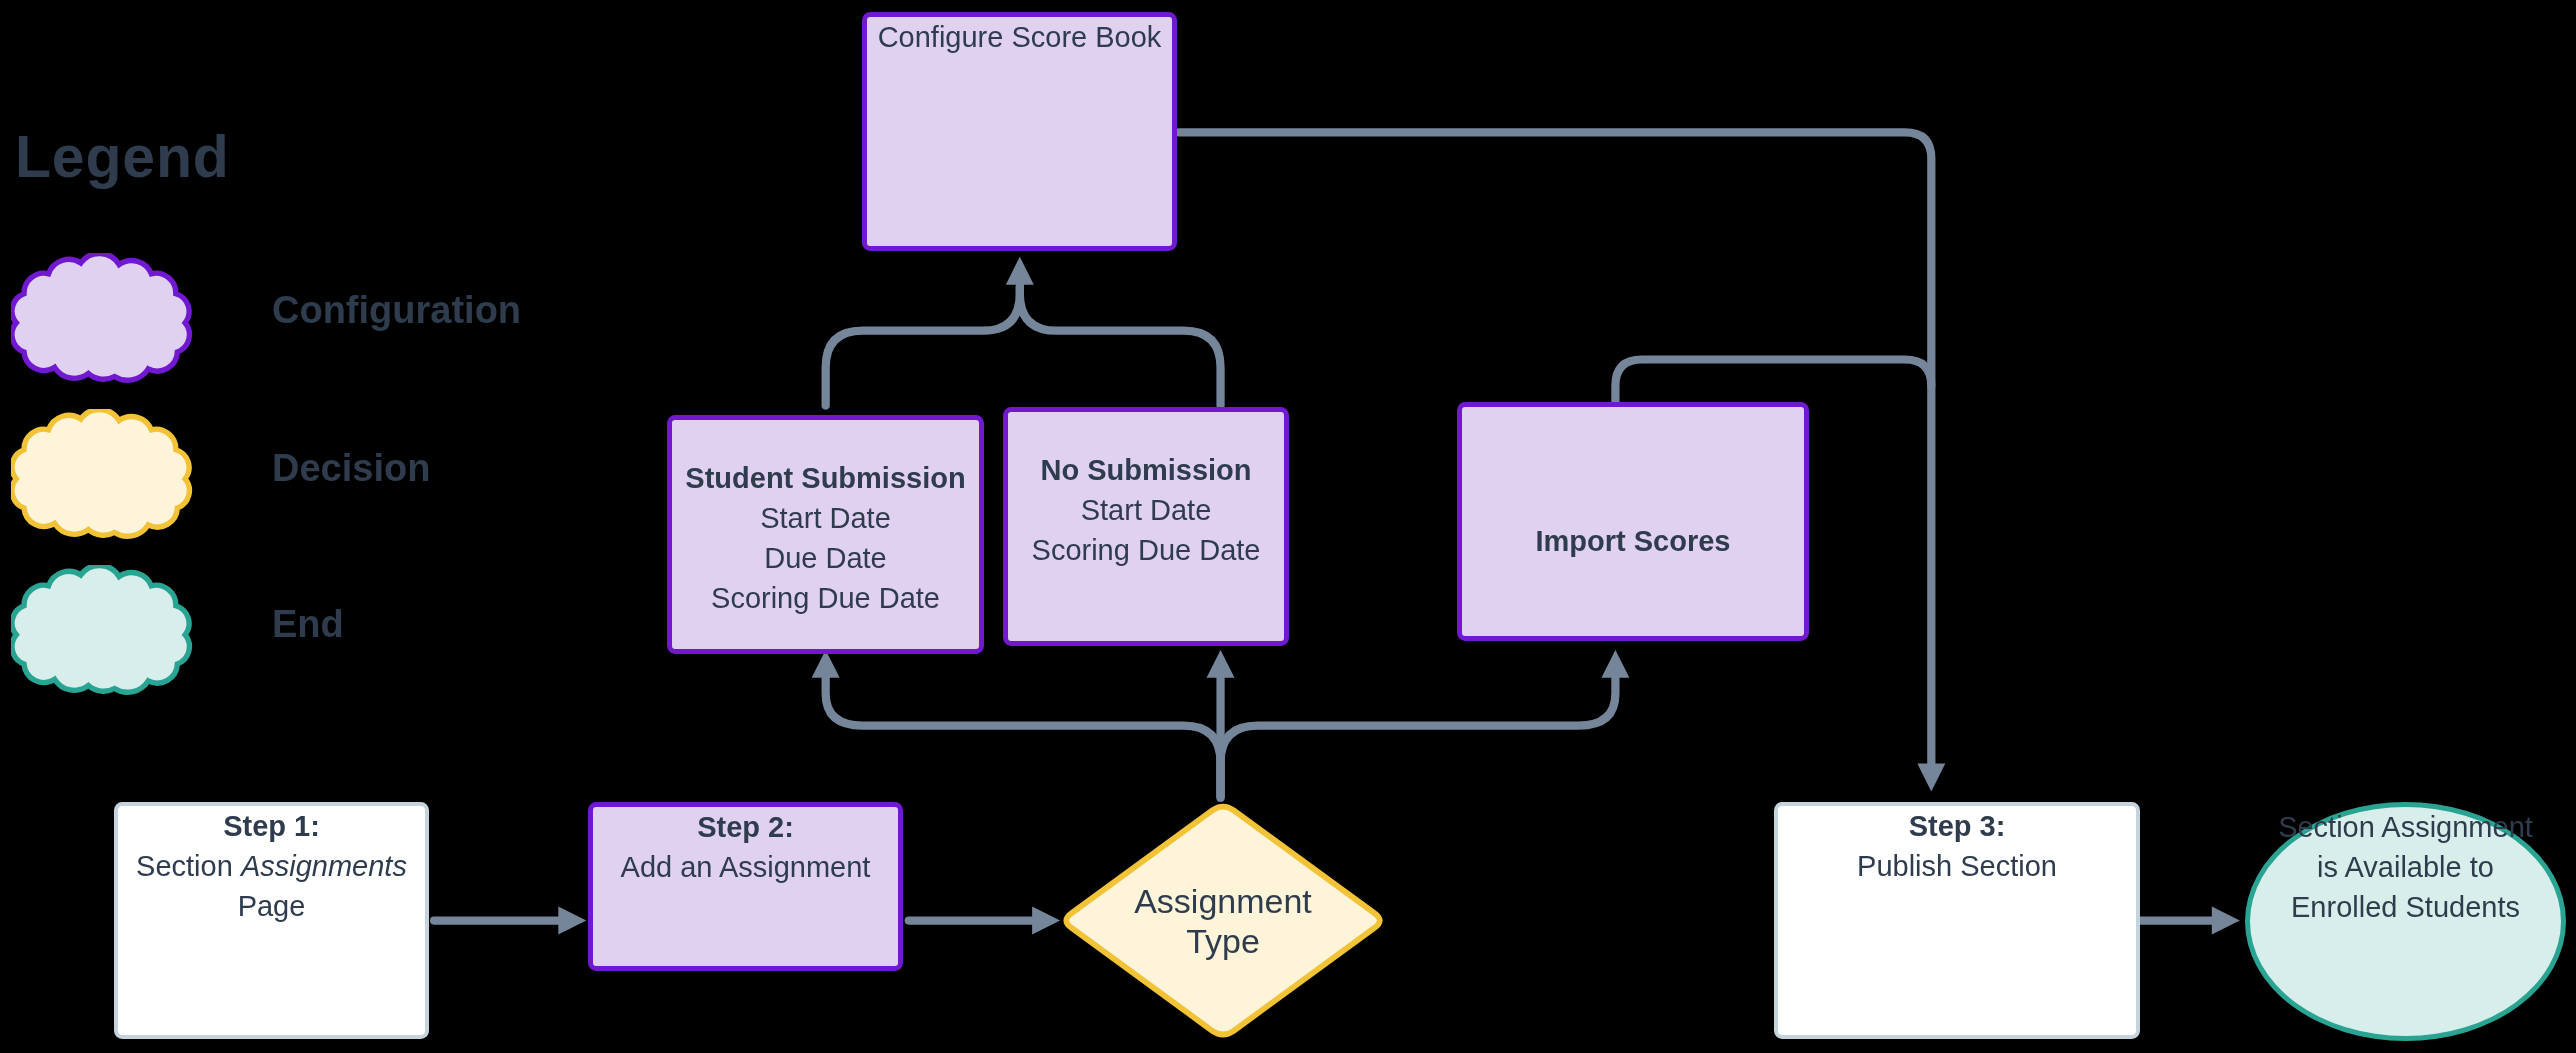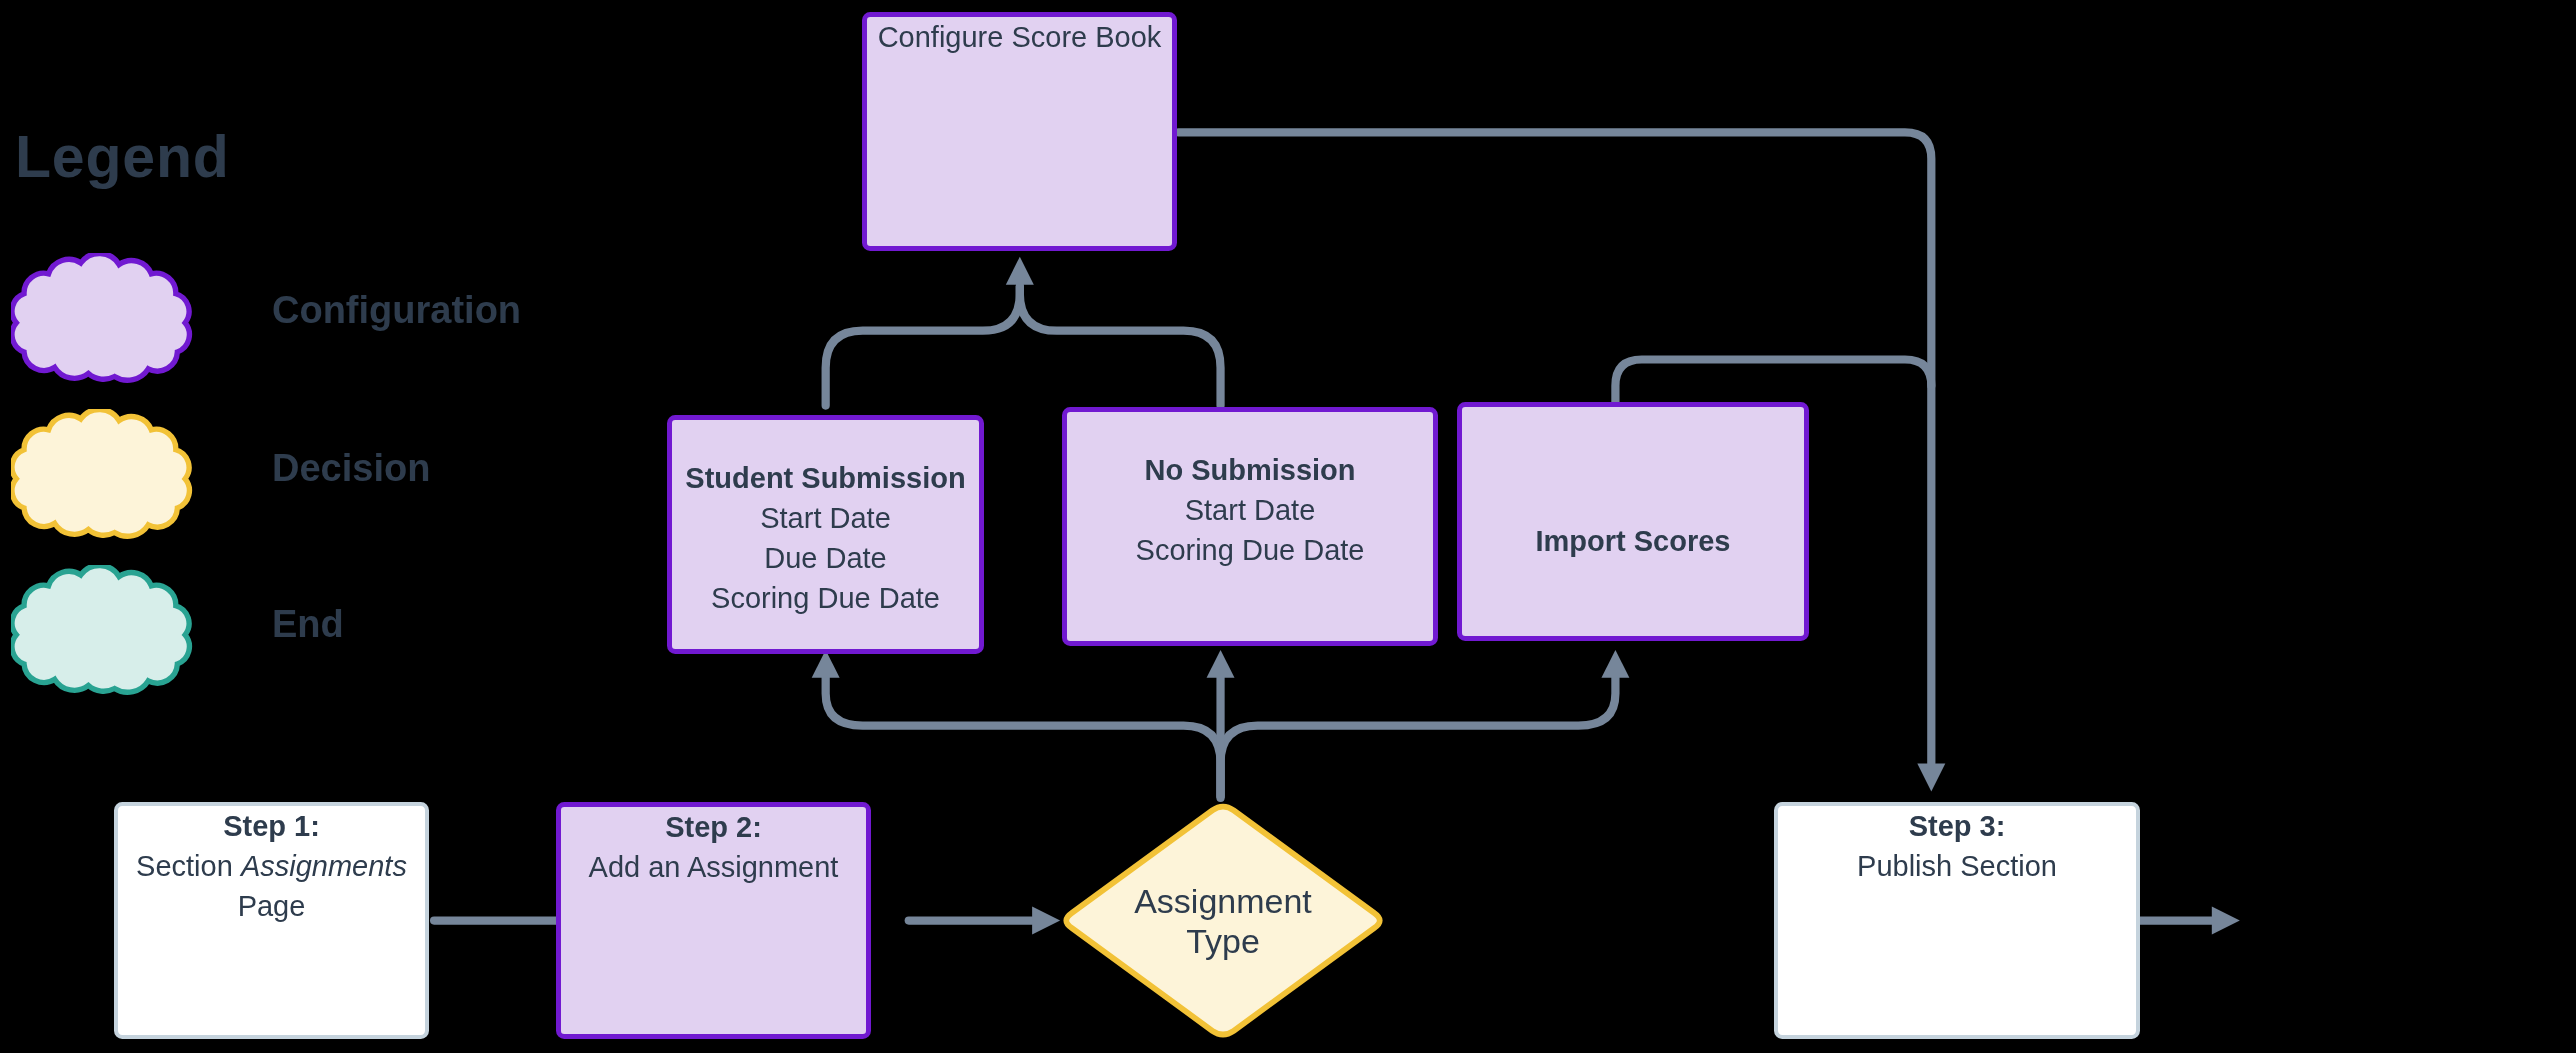--- a/index.html
+++ b/index.html
@@ -86,46 +86,51 @@
     <div>Configure Score Book</div>
   </div>
 
   <div class="node purple-node top-align" style="left:667px;top:407px;width:317px;height:239px;margin-top:8px;">
     <div class="title">Student Submission</div>
     <div>Start Date</div>
     <div>Due Date</div>
     <div>Scoring Due Date</div>
   </div>
 
-  <div class="node purple-node top-align" style="left:1062px;top:407px;width:376px;height:239px;">
+  <div class="node purple-node top-align" style="left:1003px;top:407px;width:286px;height:239px;">
     <div class="title">No Submission</div>
     <div>Start Date</div>
     <div>Scoring Due Date</div>
   </div>
 
   <div class="node purple-node top-align" style="left:1457px;top:402px;width:352px;height:239px;justify-content:center;">
     <div class="title">Import Scores</div>
   </div>
 
   <div class="node step-node" style="left:114px;top:802px;width:315px;height:237px;line-height:40px;">
     <div class="title">Step 1:</div>
     <div><span>Section </span><em>Assignments</em></div>
     <div>Page</div>
   </div>
 
-  <div class="node purple-node" style="left:556px;top:802px;width:315px;height:237px;">
+  <div class="node purple-node" style="left:588px;top:802px;width:315px;height:169px;">
     <div class="title">Step 2:</div>
     <div>Add an Assignment</div>
   </div>
 
   <div class="diamond-label">
     <div>Assignment</div>
     <div>Type</div>
   </div>
 
   <div class="node step-node" style="left:1774px;top:802px;width:366px;height:237px;">
     <div class="title">Step 3:</div>
     <div>Publish Section</div>
   </div>
 
+  <div class="node end-node" style="left:2245px;top:802px;width:321px;height:239px;">
+    <div>Section Assignment</div>
+    <div>is Available to</div>
+    <div>Enrolled Students</div>
+  </div>
 
 </div>
 
 
 </body></html>

